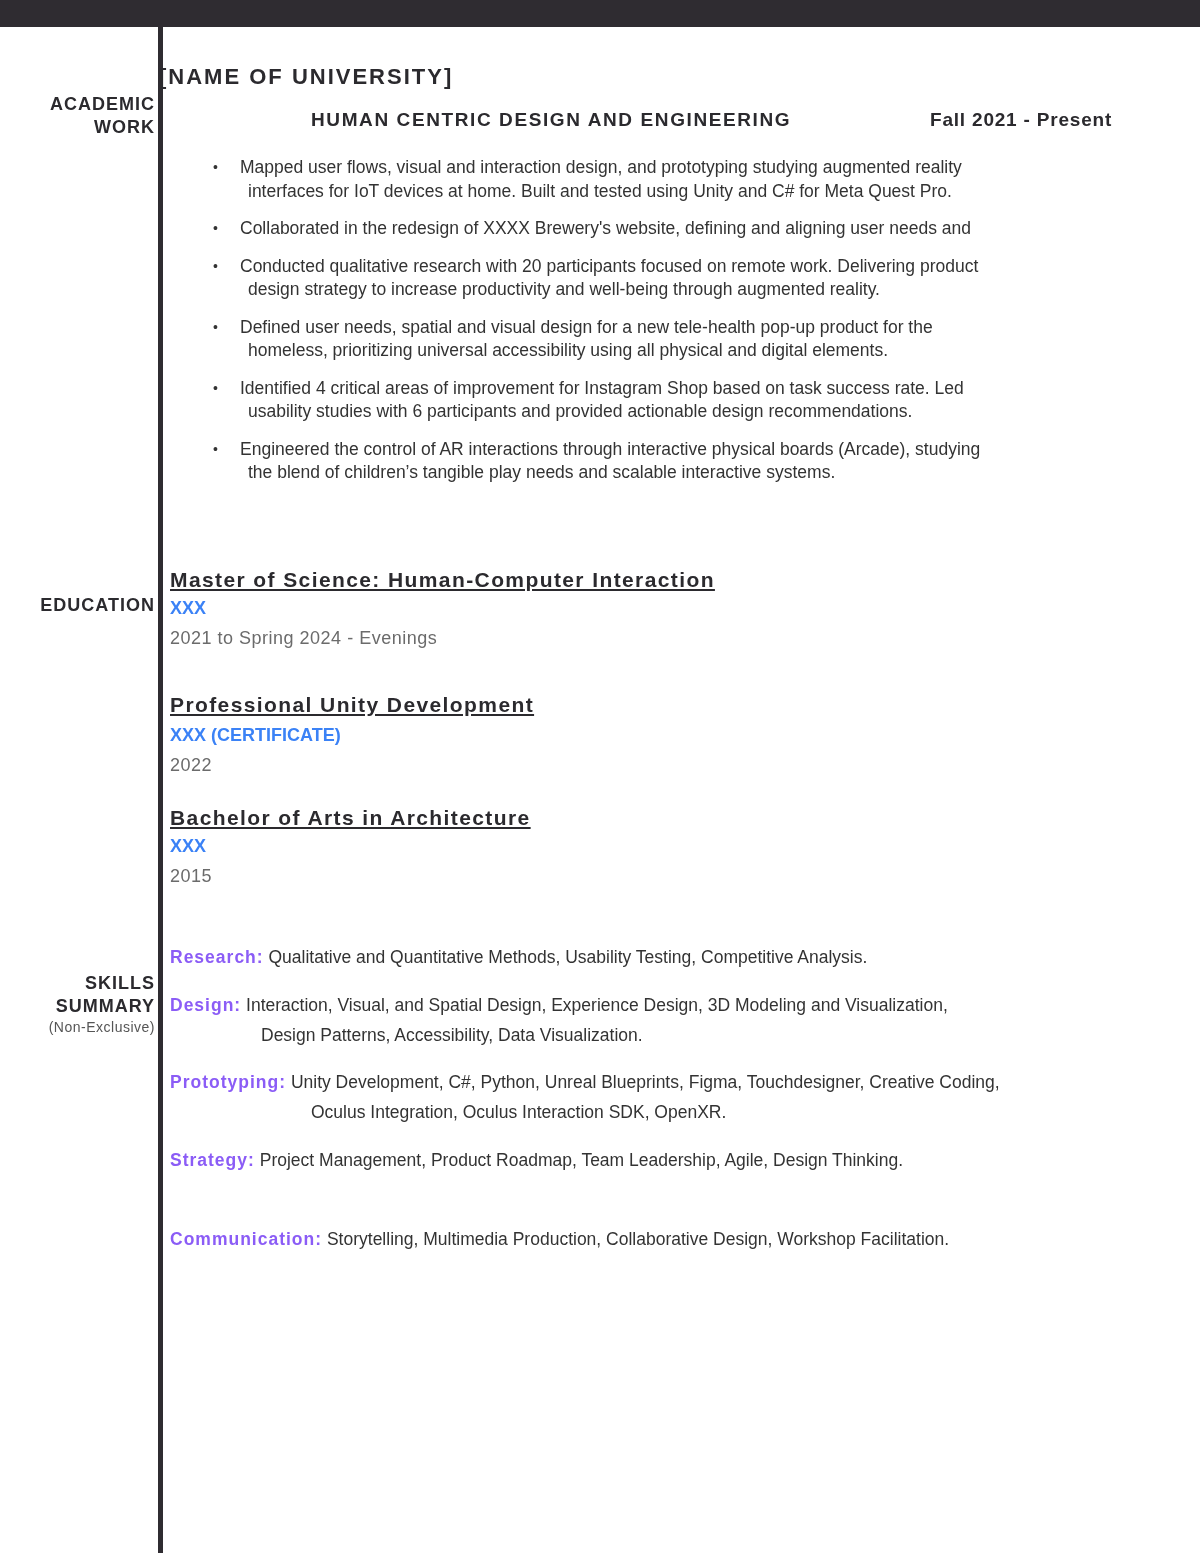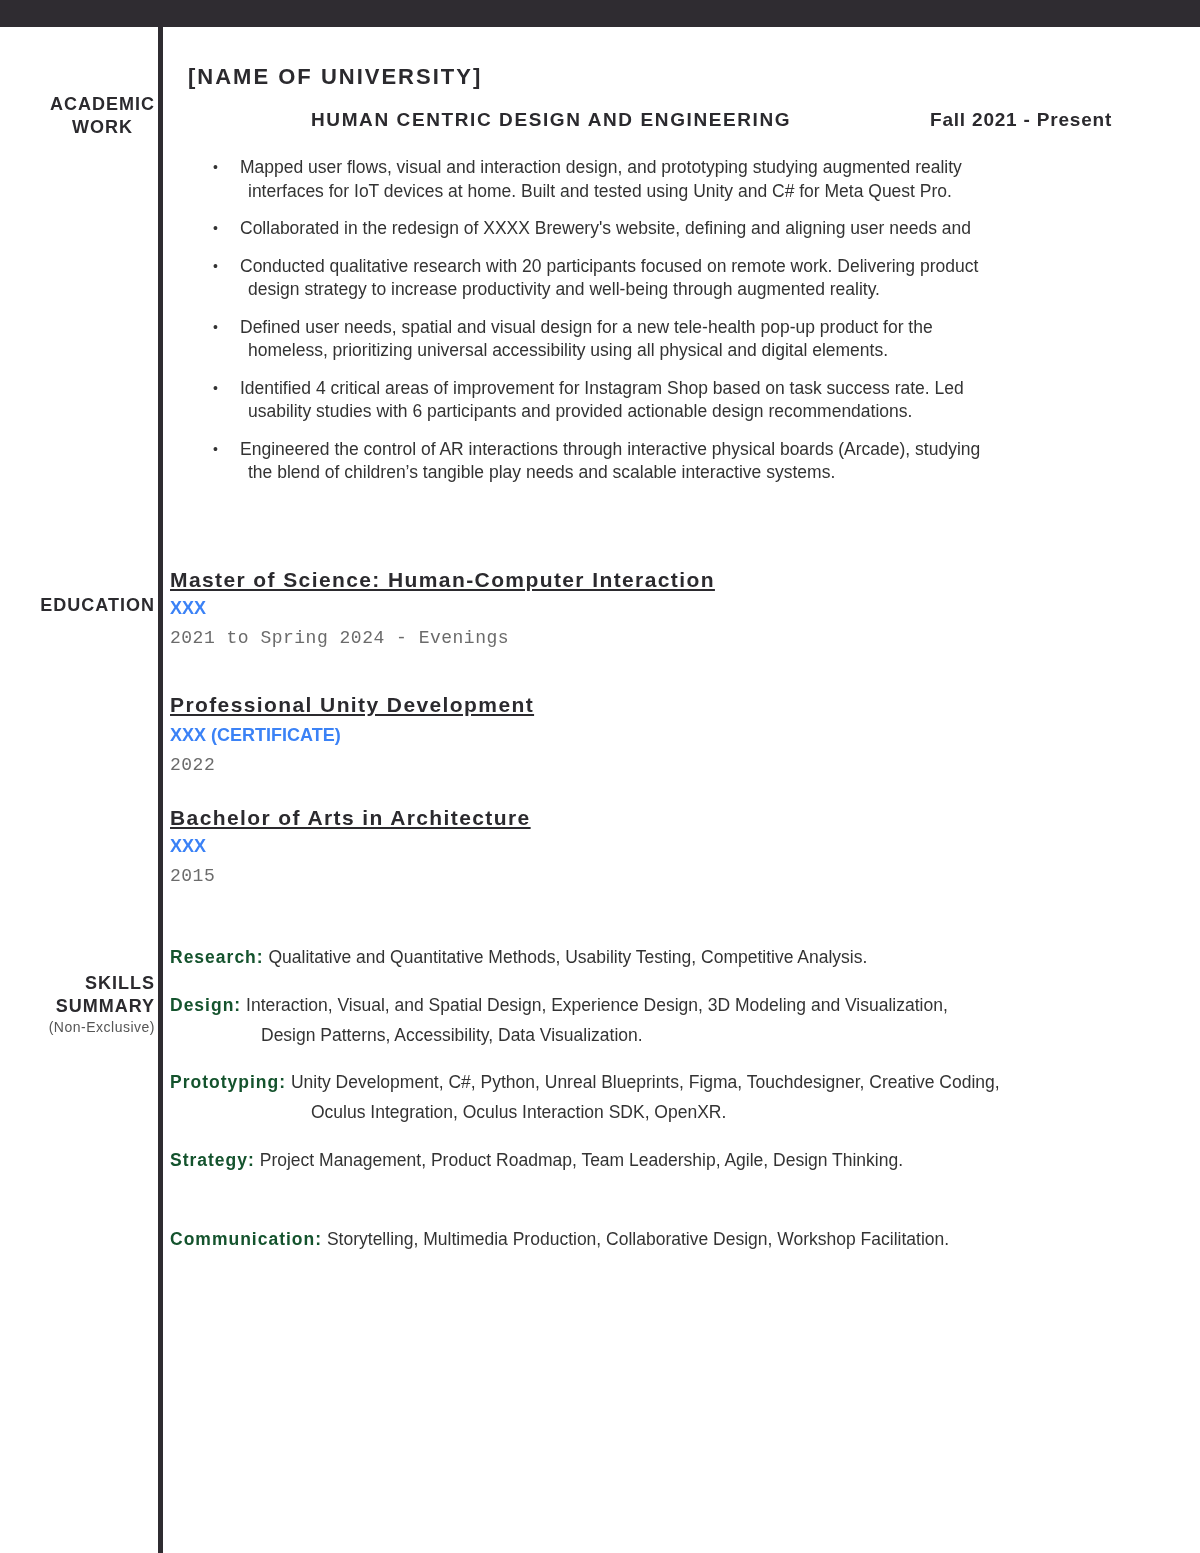--- a/index.html
+++ b/index.html
@@ -11,47 +11,47 @@
     .rule { position: absolute; left: 158px; top: 27px; width: 5px; height: 1526px; background: #2f2c31; }
 
     .side-label {
       position: absolute; right: 1045px; text-align: right;
       font-weight: bold; font-size: 18px; letter-spacing: 1px; line-height: 23px; color: #2b2a2e;
       white-space: nowrap;
       margin-top: 26px;
     }
     .side-sub { display: block; font-weight: normal; font-size: 14px; letter-spacing: 0.5px; color: #555; line-height: 18px; }
 
-    .uni-name { position: absolute; left: 188px; top: 64px; font-size: 22px; font-weight: bold; letter-spacing: 2px; color: #2b2a2e; }
+    .uni-name { position: absolute; left: 159px; top: 64px; font-size: 22px; font-weight: bold; letter-spacing: 2px; color: #2b2a2e; }
     .program { position: absolute; left: 311px; top: 109px; font-size: 19px; font-weight: bold; letter-spacing: 1.6px; }
     .program-date { position: absolute; left: 930px; top: 109px; font-size: 19px; font-weight: bold; letter-spacing: 0.8px; text-align: right; }
 
     .bullets { position: absolute; left: 210px; top: 156px; width: 930px; margin: 0; padding: 0; list-style: none; }
     .bullet { position: relative; font-size: 17.5px; line-height: 23.5px; color: #333; margin-bottom: 14px; padding-left: 30px; }
     .bullet-dot { position: absolute; left: 3px; top: 0; font-size: 14px; }
     .bullet-l1 { display: block; white-space: nowrap; }
     .bullet-l2 { display: block; white-space: nowrap; padding-left: 8px; }
 
     .edu-title { position: absolute; left: 170px; font-size: 21px; font-weight: bold; letter-spacing: 1.4px; color: #2b2a2e; text-decoration: underline; }
     .edu-inst { position: absolute; left: 170px; font-size: 18px; font-weight: bold; color: #3b82f6; }
-    .edu-date { position: absolute; left: 170px; font-size: 18px; color: #6b6b6b; letter-spacing: 0.5px; font-family: Liberation Mono, monospace; }
+    .edu-date { position: absolute; left: 170px; font-size: 18px; color: #6b6b6b; letter-spacing: 0.5px; }
 
     .skill { position: absolute; left: 170px; font-size: 17.5px; line-height: 30px; color: #333; white-space: nowrap; }
-    .skill-key { font-weight: bold; letter-spacing: 1px; color: #14532d; }
+    .skill-key { font-weight: bold; letter-spacing: 1px; color: #8b5cf6; }
     .skill-cont { display: block; }
   </style>
 </head>
 <body>
 
 <div class="top-bar"></div>
 <div class="rule"></div>
 
 <div class="side-label" style="top:67px;">
   <span style="display:block;">ACADEMIC</span>
-  <span style="display:block;text-align:center;">WORK</span>
+  <span style="display:block;">WORK</span>
 </div>
 
 <div class="uni-name">[NAME OF UNIVERSITY]</div>
 <div class="program">HUMAN CENTRIC DESIGN AND ENGINEERING</div>
 <div class="program-date">Fall 2021 - Present</div>
 
 <ul class="bullets">
   <li class="bullet">
     <span class="bullet-dot">•</span>
     <span class="bullet-l1">Mapped user flows, visual and interaction design, and prototyping studying augmented reality</span>

